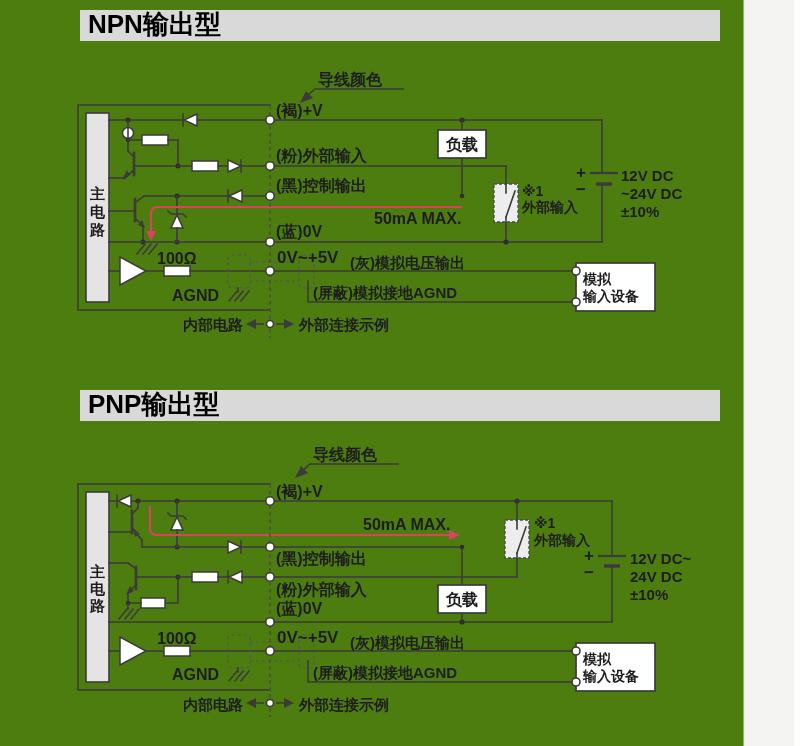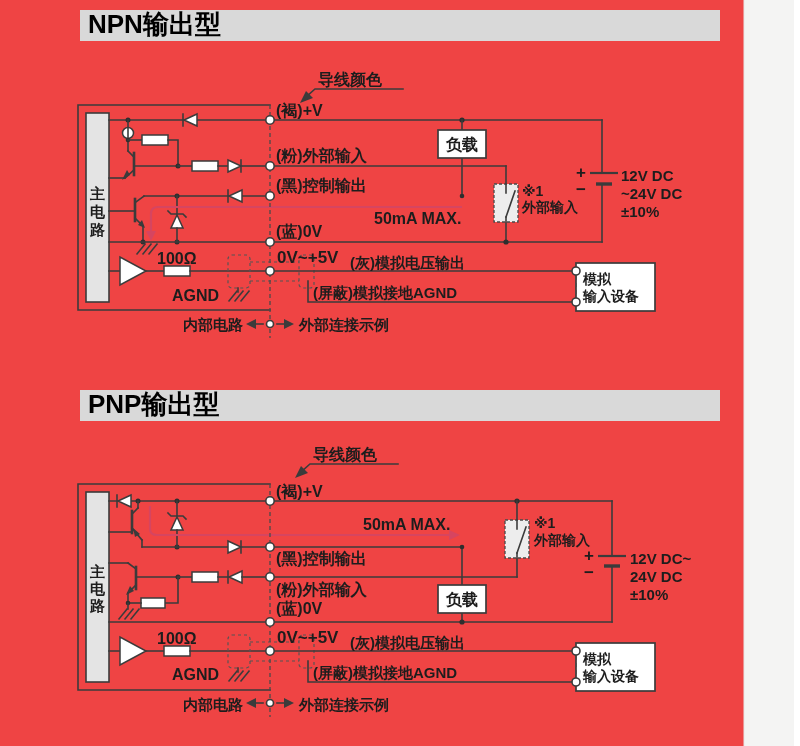--- a/index.html
+++ b/index.html
@@ -1,16 +1,16 @@
 <!DOCTYPE html>
 <html><head>
 <meta charset="utf-8">
 <style>
   html,body{margin:0;padding:0;background:#fff;}
-  .stage{position:relative;width:794px;height:746px;background:#ef4444;overflow:hidden;}
+  .stage{position:relative;width:794px;height:746px;background:#4d7c0f;overflow:hidden;}
   svg{display:block;}
   svg text{font-family:"Liberation Sans","DejaVu Sans",sans-serif;fill:#1d1d1d;}
   .w{stroke:#3b3b3b;stroke-width:1.6;fill:none;stroke-linecap:square;}
   .wb{stroke:#3b3b3b;stroke-width:2.6;fill:none;stroke-linecap:square;}
   .dash{stroke:#4a4a4a;stroke-width:1.3;fill:none;stroke-dasharray:4 3;}
   .dash2{stroke:#555;stroke-width:1.2;fill:none;stroke-dasharray:3 3;}
   .sym{stroke:#3b3b3b;stroke-width:1.5;fill:#fff;}
   .symk{fill:#3b3b3b;stroke:none;}
   .term{fill:#fff;stroke:#3b3b3b;stroke-width:1.6;}
   .dot{fill:#2e2e2e;stroke:none;}

